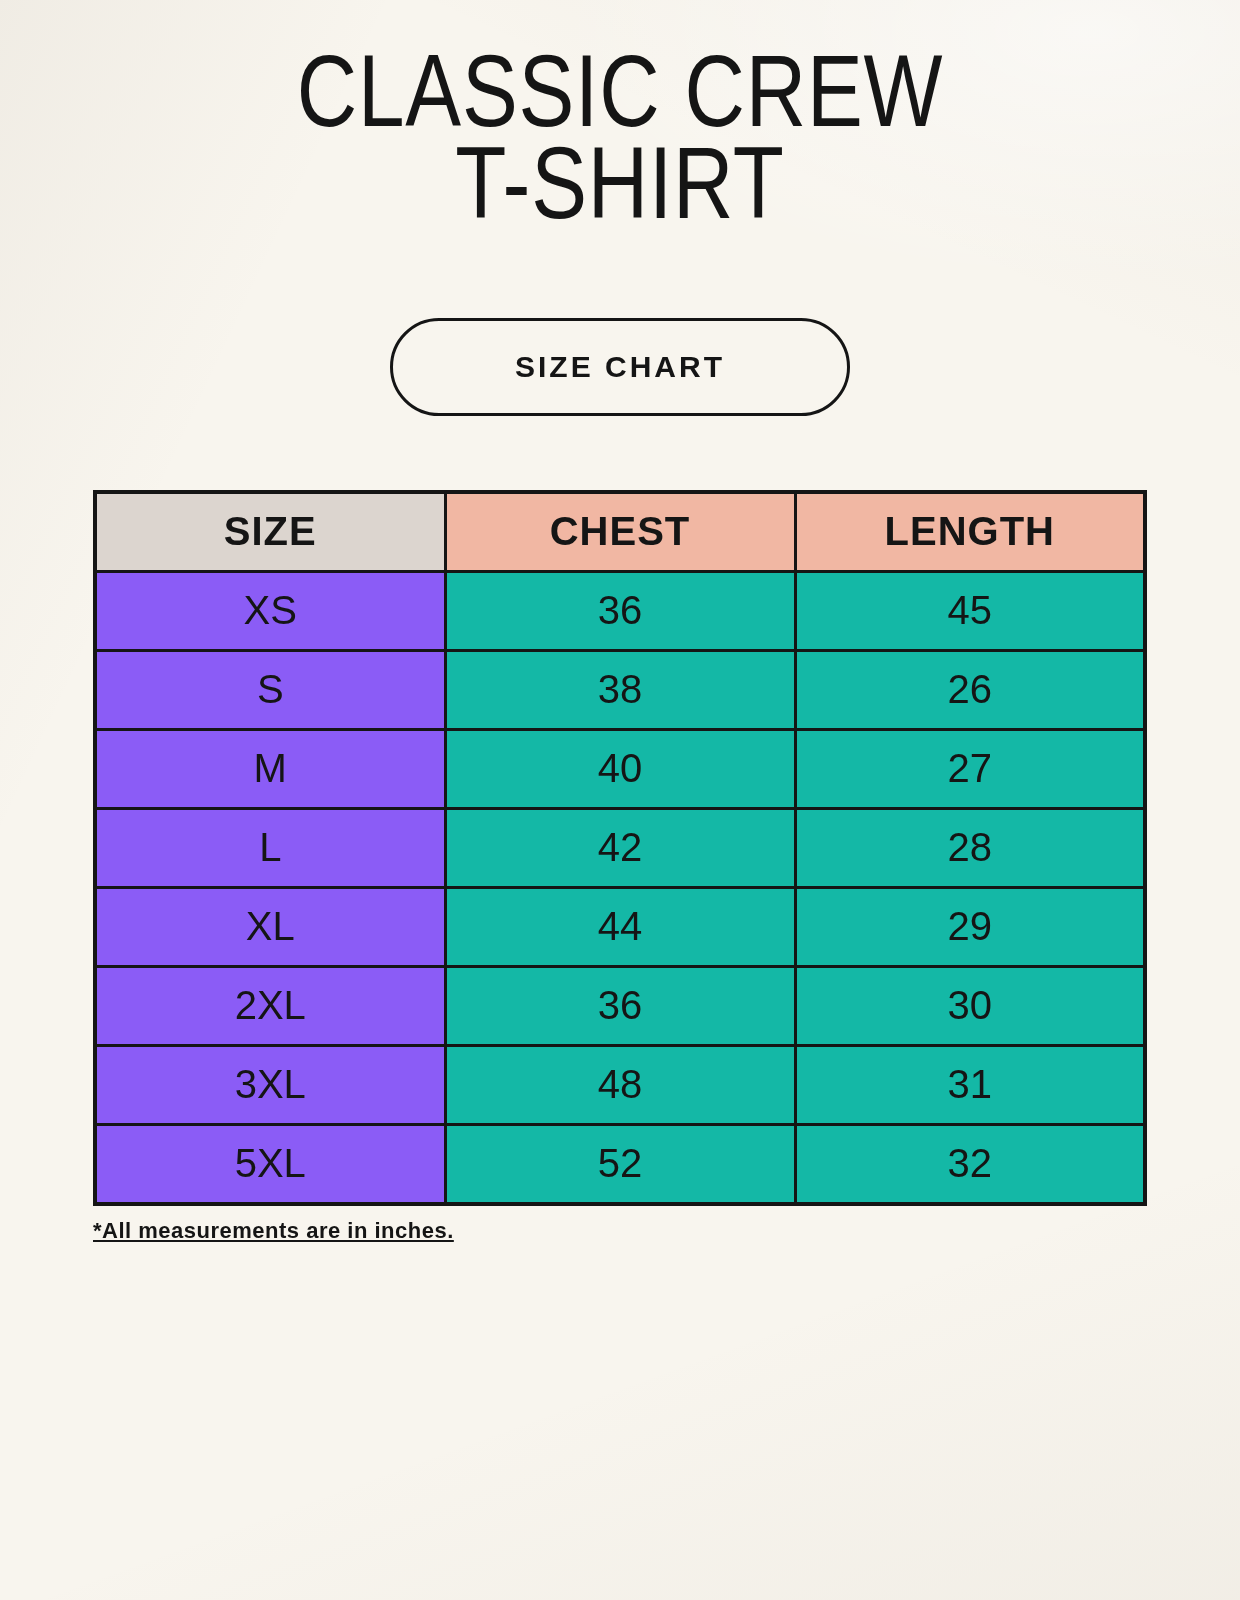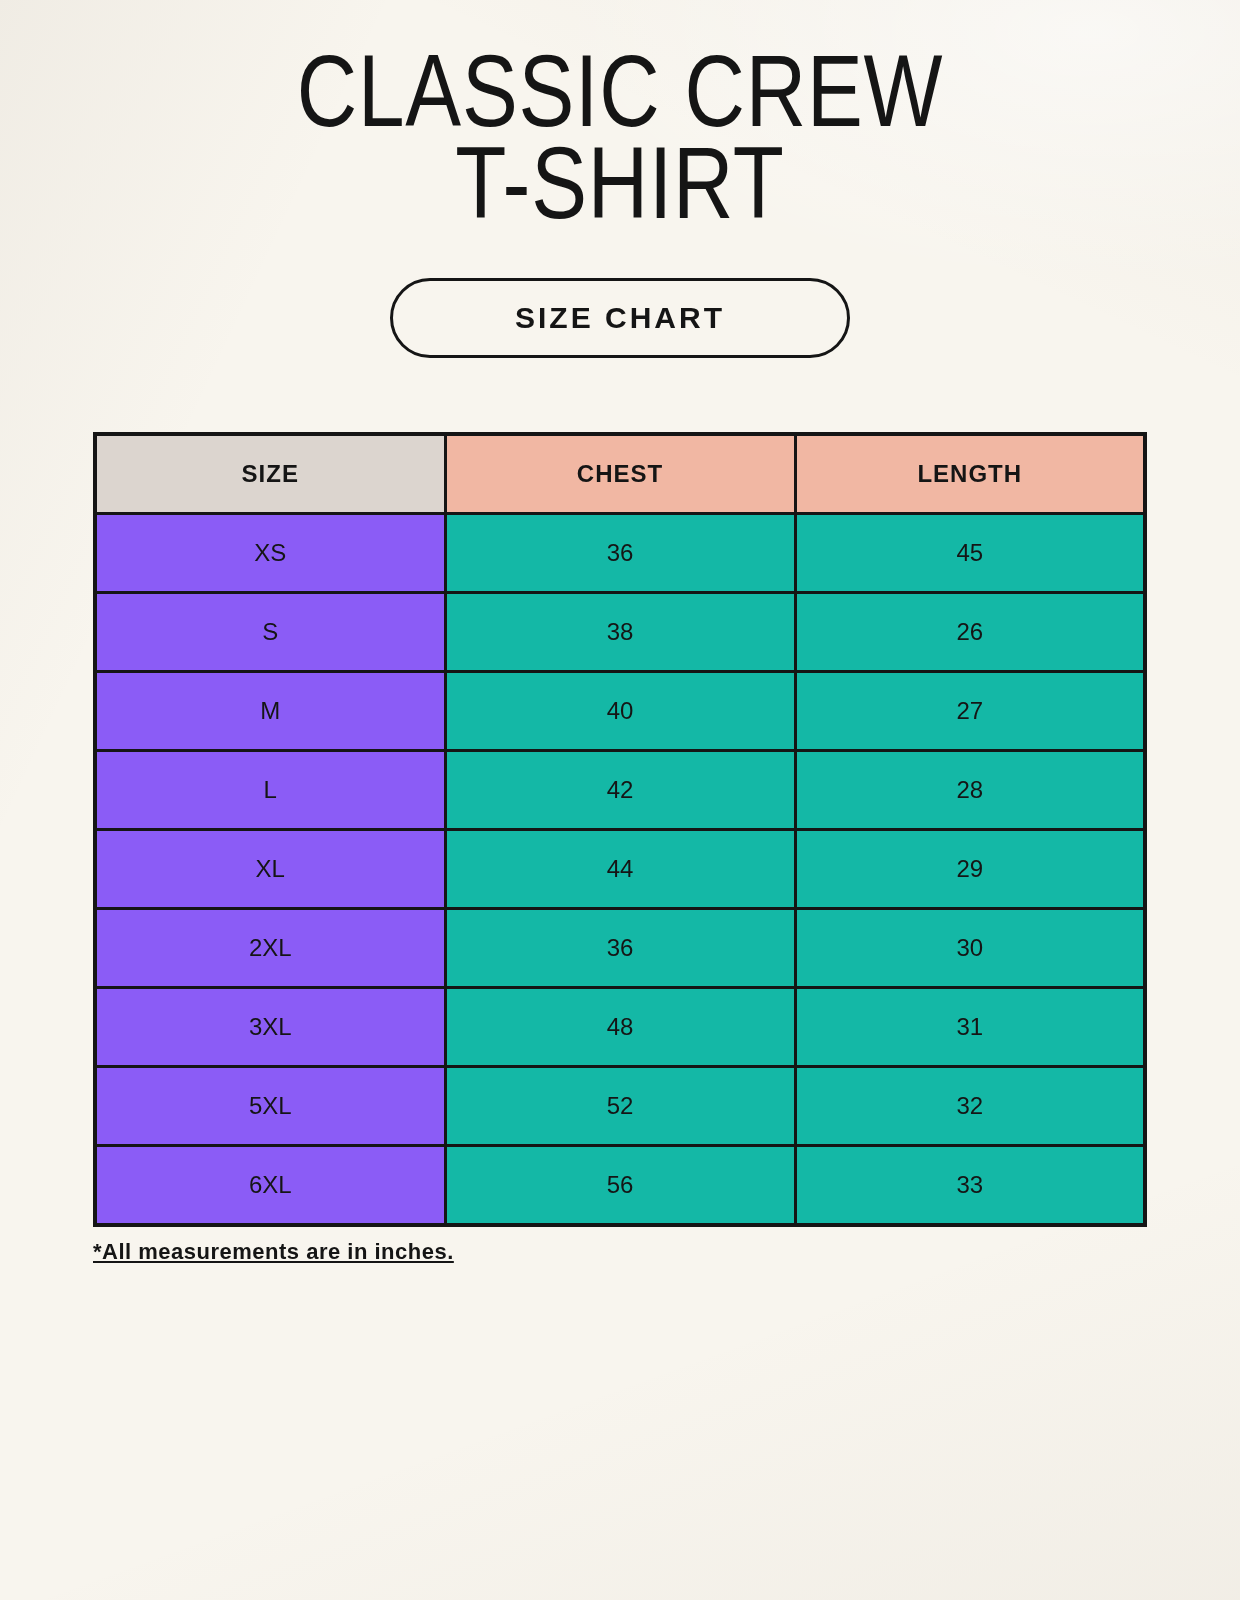--- a/index.html
+++ b/index.html
@@ -32,22 +32,22 @@
     font-size: 102px;
     line-height: 0.9;
     font-weight: 400;
     letter-spacing: 1px;
     transform: scaleX(0.82);
     transform-origin: 50% 0;
     white-space: nowrap;
   }
   .badge {
     width: 460px;
-    height: 80px;
-    margin: 48px auto 0 auto;
+    height: 98px;
+    margin: 88px auto 0 auto;
     box-sizing: border-box;
     border: 3px solid #151515;
     border-radius: 999px;
     display: flex;
     align-items: center;
     justify-content: center;
   }
   .badge-label {
     font-size: 30px;
     font-weight: 700;
@@ -58,21 +58,21 @@
     margin: 74px auto 0 auto;
     border-collapse: collapse;
     table-layout: fixed;
     border: 4px solid #151515;
   }
   .size-table th, .size-table td {
     border: 3px solid #151515;
     height: 76px;
     text-align: center;
     vertical-align: middle;
-    font-size: 24px;
+    font-size: 40px;
     padding: 0;
   }
   .size-table thead th {
     font-weight: 700;
     letter-spacing: 1px;
   }
   .size-table thead th.col-size { background: #dcd5cf; }
   .size-table thead th.col-accent { background: #f1b7a3; text-align: center; }
   .size-table tbody th {
     background: #8b5cf6;
@@ -144,23 +144,18 @@
       <tr>
         <th>3XL</th>
         <td>48</td>
         <td>31</td>
       </tr>
       <tr>
         <th>5XL</th>
         <td>52</td>
         <td>32</td>
       </tr>
-      <tr>
-        <th>6XL</th>
-        <td>56</td>
-        <td>33</td>
-      </tr>
     </tbody>
   </table>
 
   <div class="footnote">*All measurements are in inches.</div>
 
 </div>
 
 </body></html>

